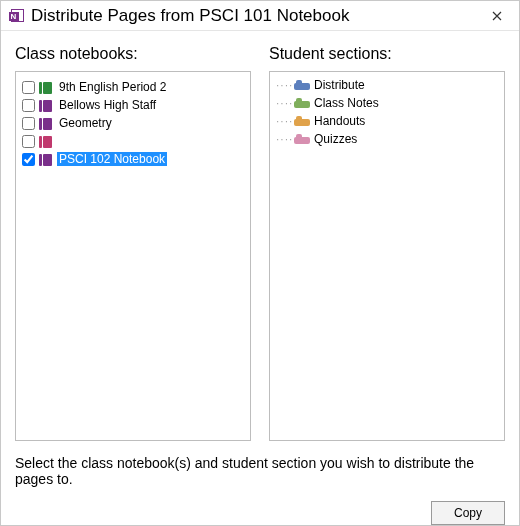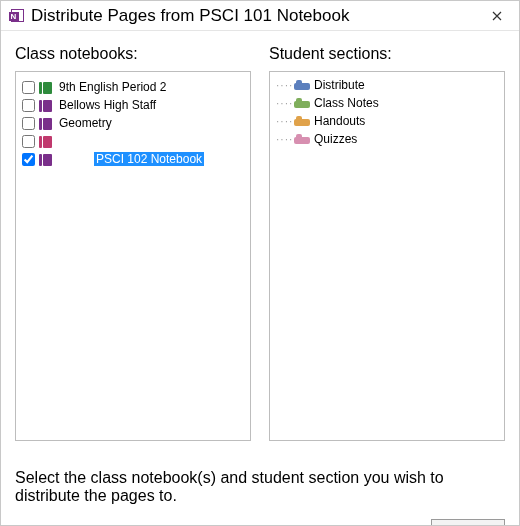--- a/index.html
+++ b/index.html
@@ -103,21 +103,20 @@
     position: absolute;
     left: 4px; top: 0;
     width: 9px; height: 12px;
     background: currentColor;
     border-radius: 1px;
   }
   .row-label { padding: 0 2px; }
   .row-label.sel {
     background: #1e90ff;
     color: #fff;
-    margin-left: 37px;
   }
   .sec-row {
     display: flex;
     align-items: center;
     height: 18px;
     padding: 0 2px 0 4px;
     gap: 4px;
     font-size: 12px;
     cursor: default;
   }
@@ -142,22 +141,22 @@
   }
   .tab-icon::after {
     content: "";
     position: absolute;
     left: 2px; top: 0;
     width: 6px; height: 4px;
     background: currentColor;
     border-radius: 2px 2px 0 0;
   }
   .helper {
-    margin-top: 28px;
-    font-size: 16px;
+    margin-top: 14px;
+    font-size: 14px;
   }
   .footer {
     display: flex;
     justify-content: flex-end;
     gap: 8px;
     padding: 14px;
   }
   .btn {
     min-width: 68px;
     height: 24px;

